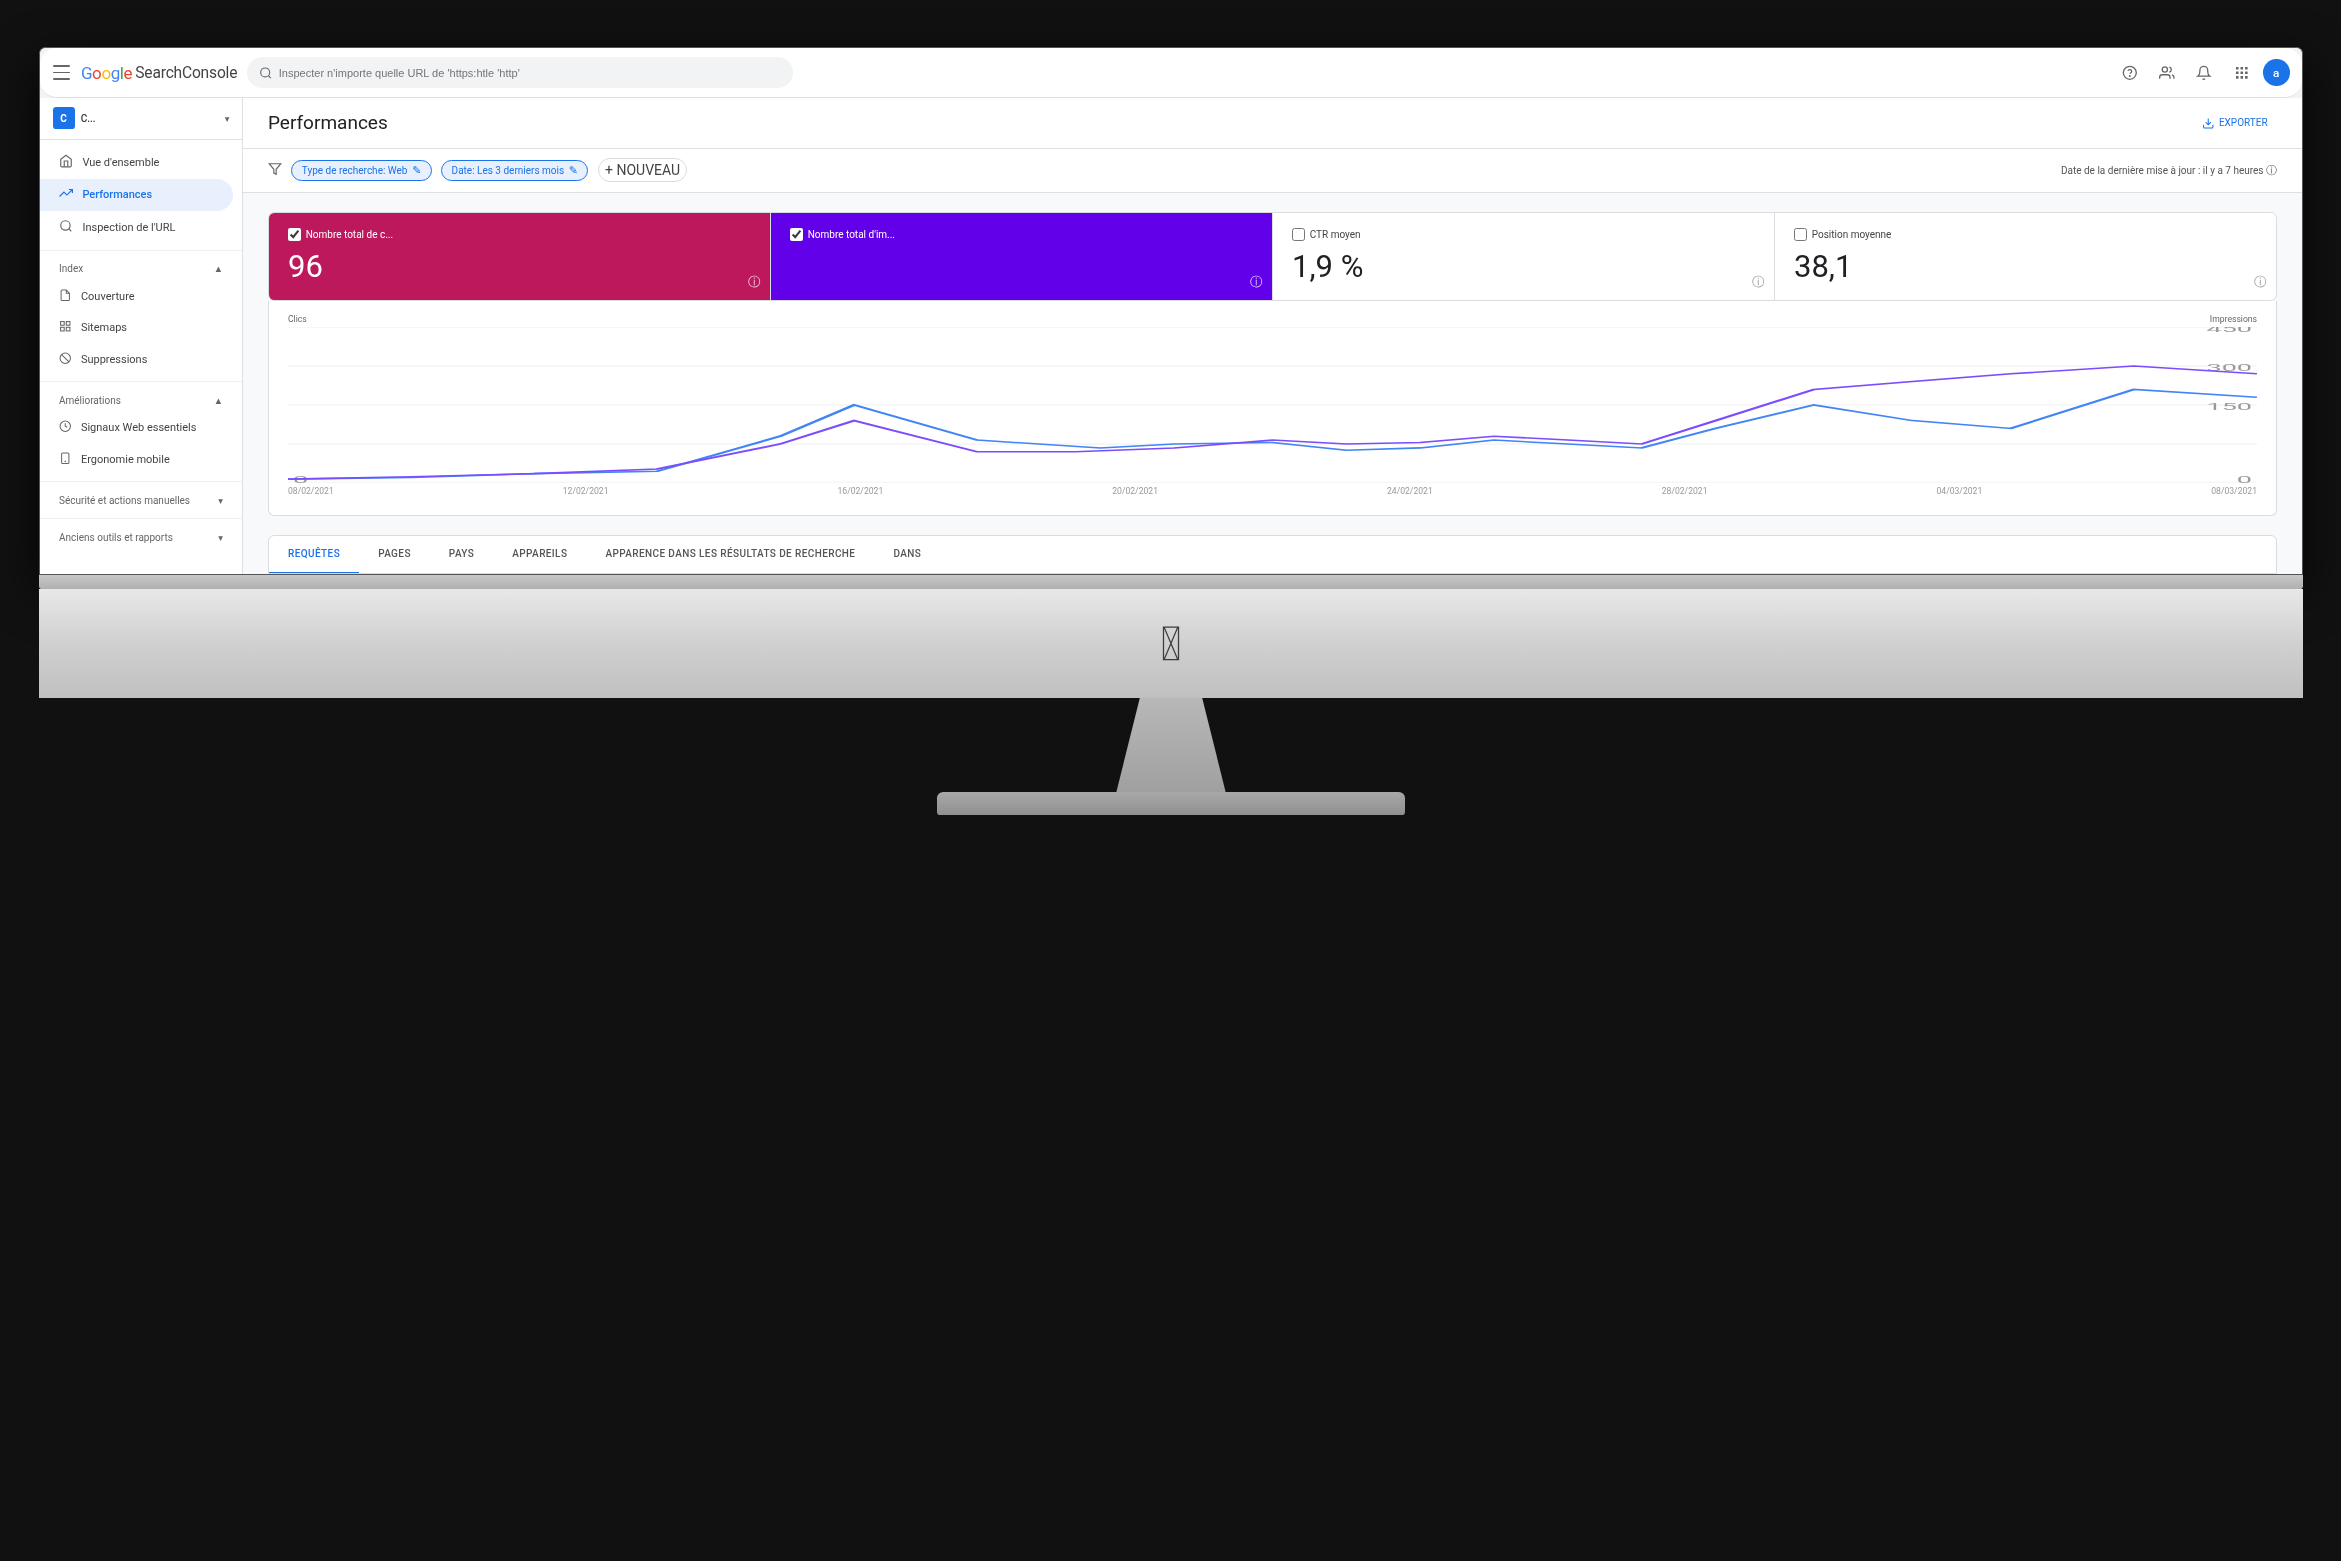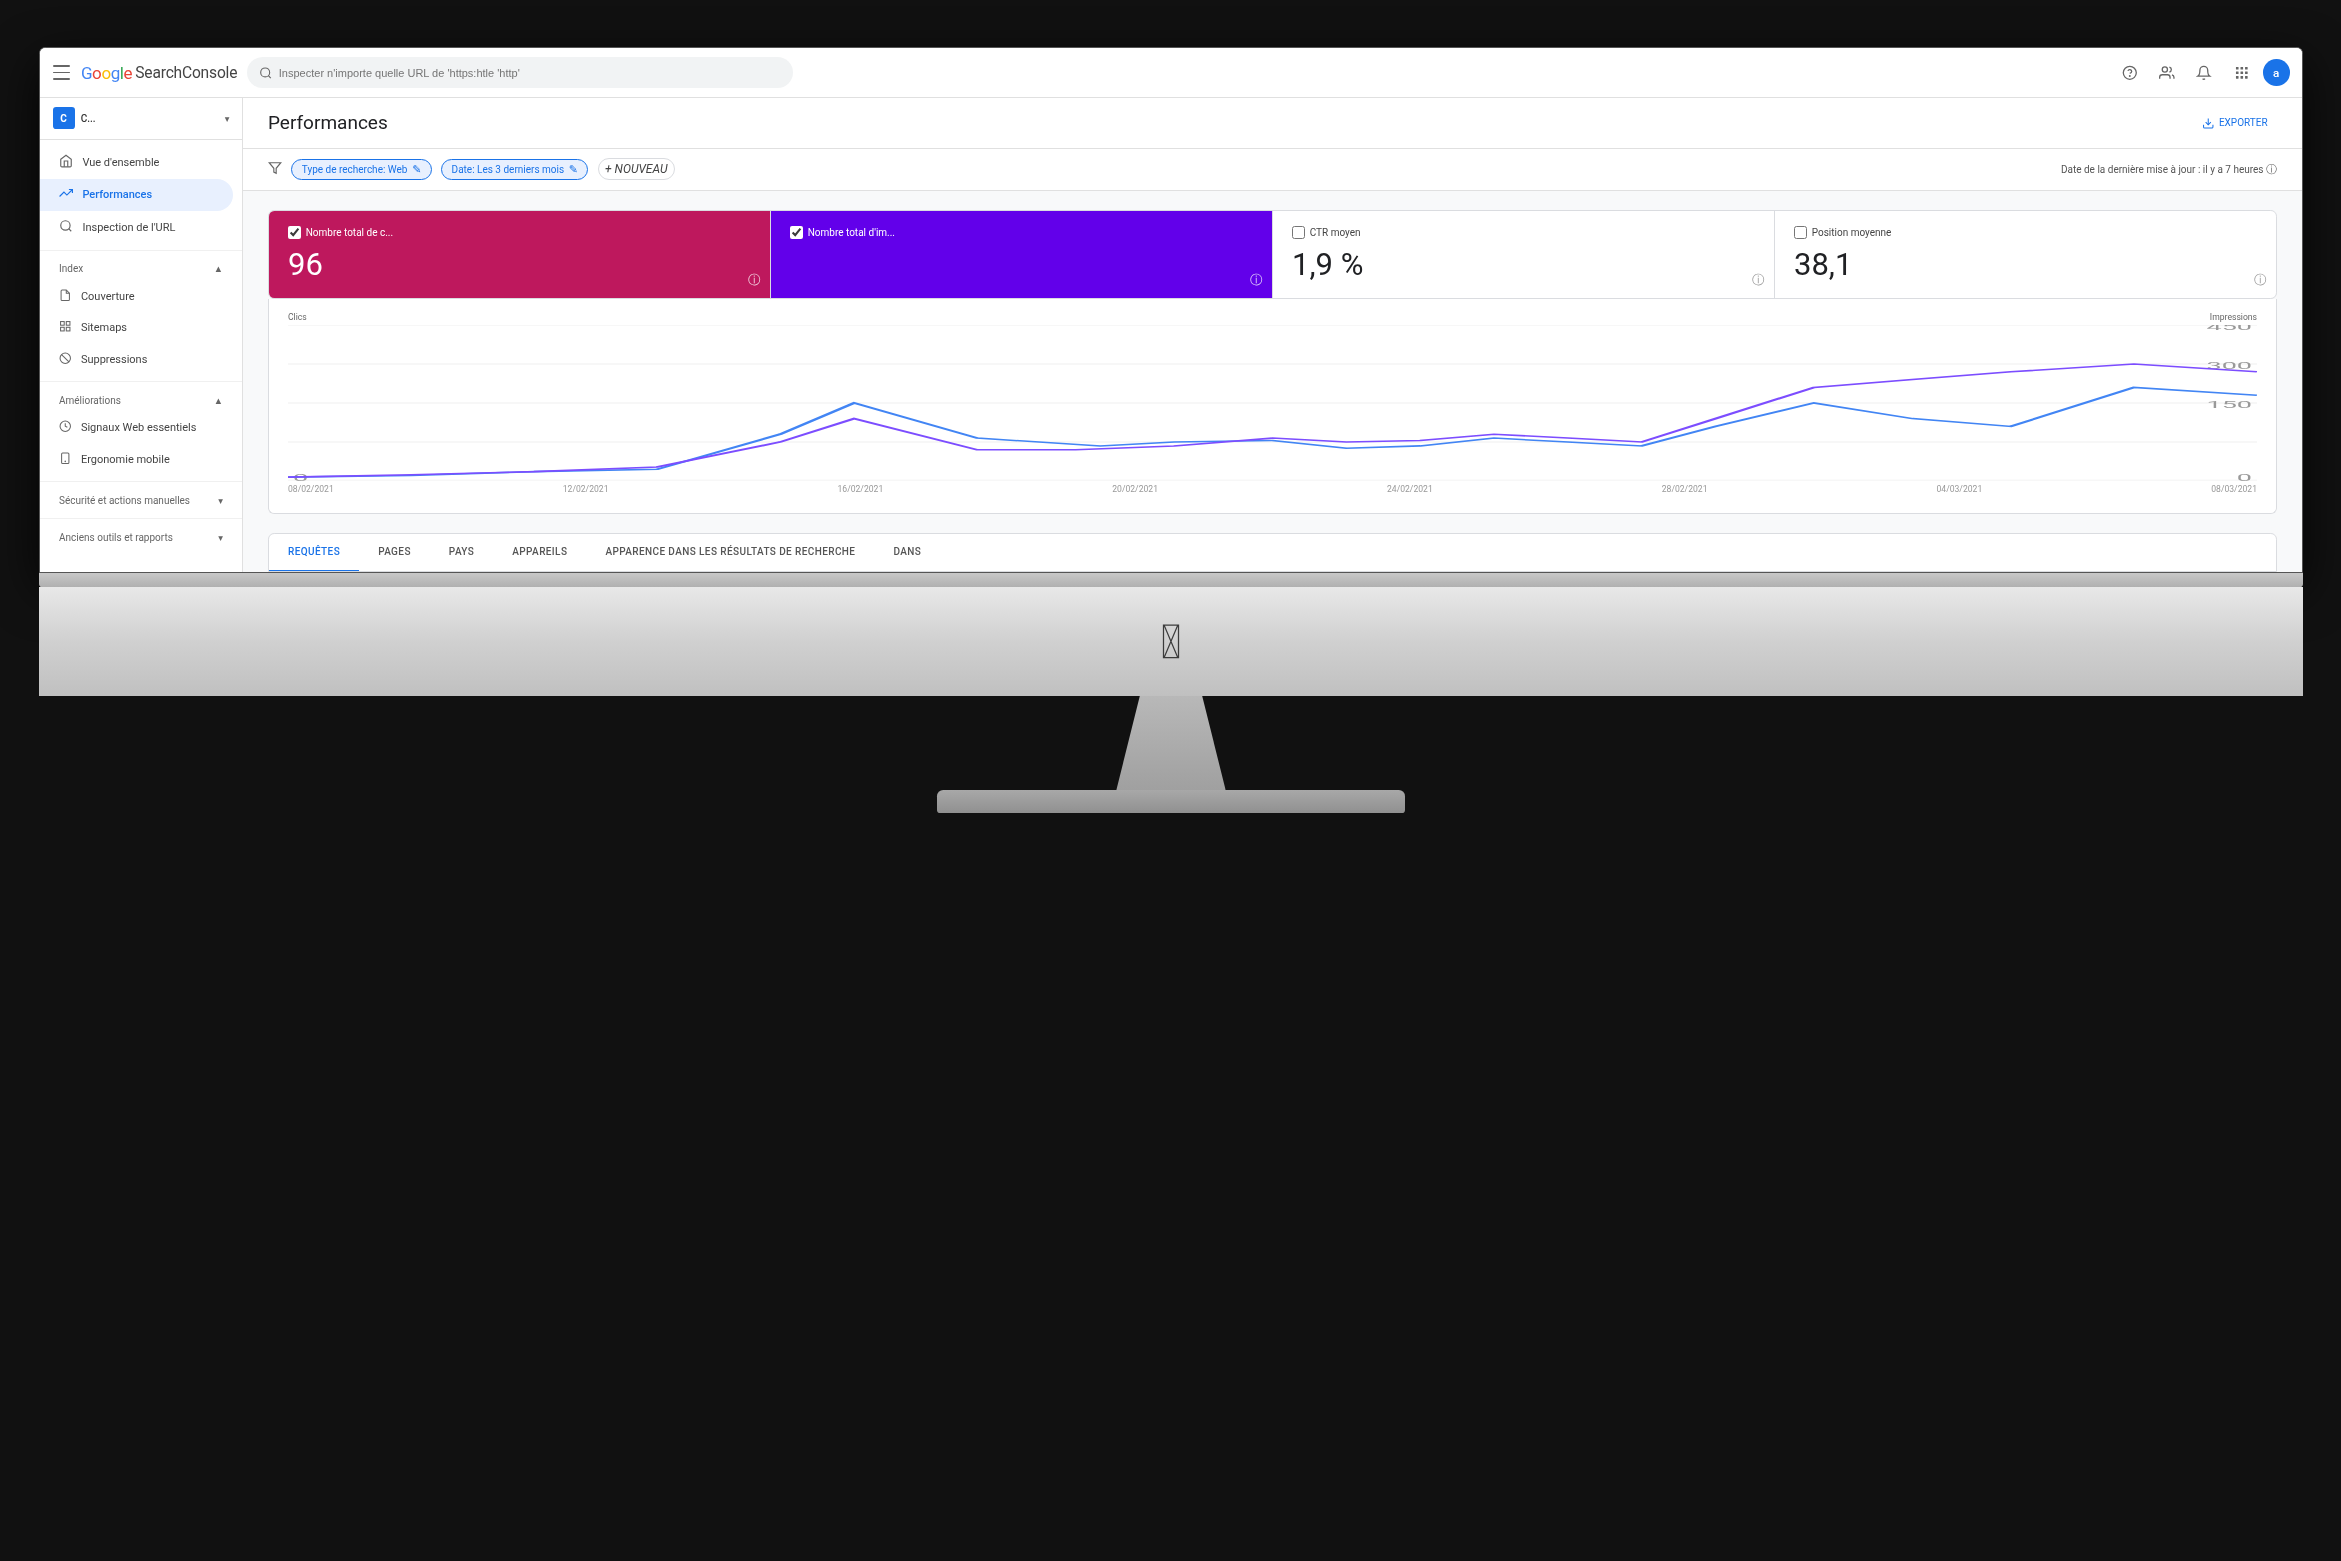--- a/index.html
+++ b/index.html
@@ -32,20 +32,21 @@
 
     
     .header {
       background: #fff;
       display: flex;
       align-items: center;
       padding: 0 12.5px;
       height: 50px;
       border-bottom: 0.8px solid #e0e0e0;
       gap: 9.4px;
+      border-radius: 17px;
     }
 
     .header-menu-icon {
       width: 19px;
       height: 19px;
       cursor: pointer;
       display: flex; flex-direction: column; justify-content: space-around;
       flex-shrink: 0;
     }
     .header-menu-icon span {
@@ -207,25 +208,24 @@
       border: 0.8px solid #1a73e8;
       border-radius: 12.5px;
       padding: 3.1px 9.4px;
       font-size: 10px; color: #1a73e8;
       cursor: pointer;
     }
     .filter-chip .chip-edit { font-size: 11px; }
 
     .new-filter-btn {
       display: flex; align-items: center; gap: 3.1px;
-      font-size: 12px; color: #444;
+      font-size: 14px; color: #444;
       cursor: pointer; padding: 3.1px 6.2px;
       border-radius: 12.5px;
       border: 0.8px solid #dadce0;
-      font-style: italic;
     }
 
     .filter-date {
       margin-left: auto;
       font-size: 10px; color: #555;
     }
     .help-icon { color: #666; font-size: 11px; cursor: pointer; }
 
     
     .metrics-grid {

